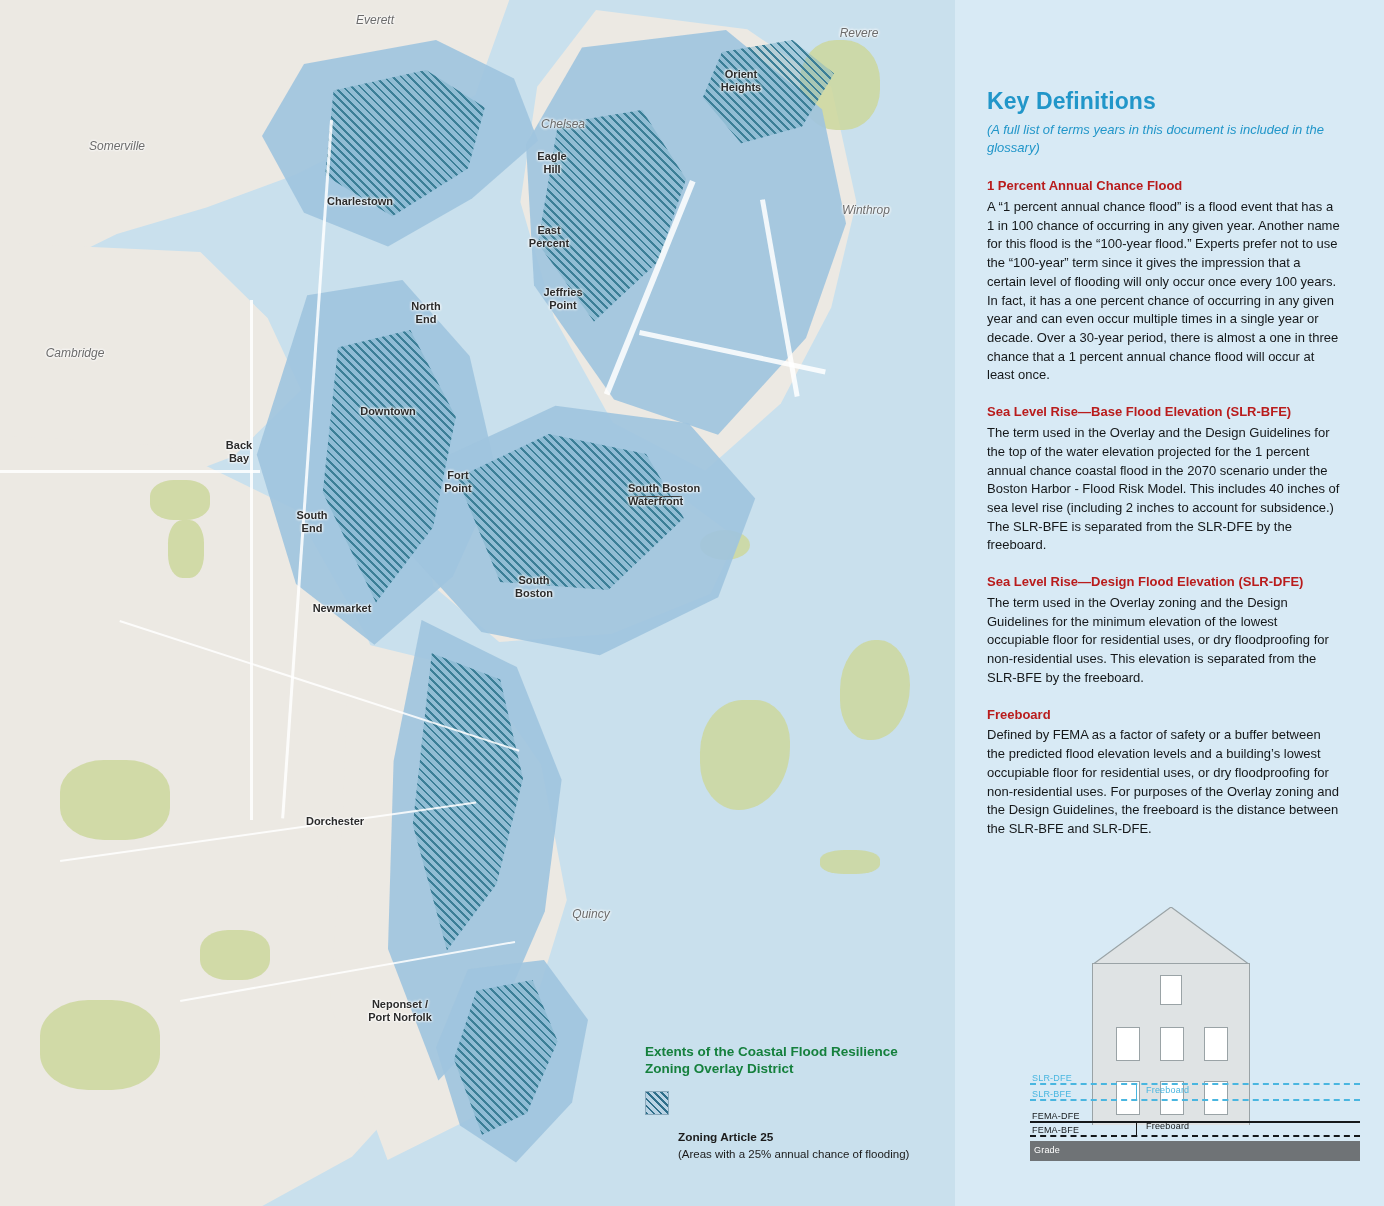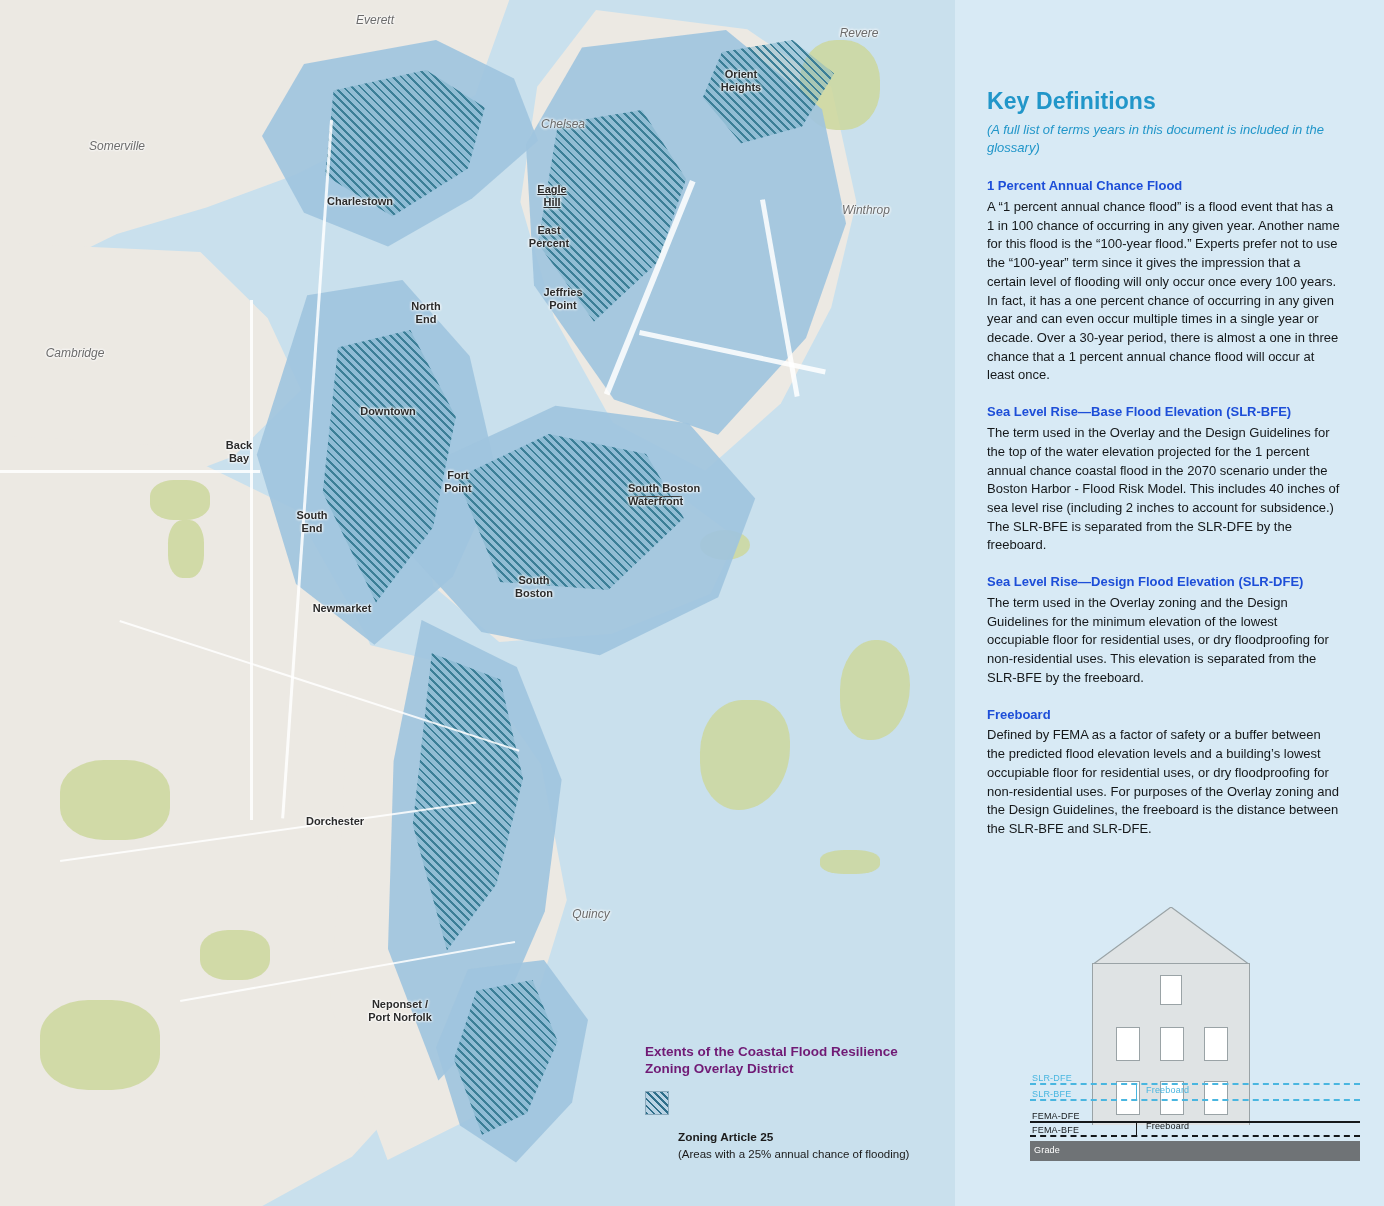--- a/index.html
+++ b/index.html
@@ -126,21 +126,21 @@
   }
   .leader { position:absolute; height:1px; background:#333; }
 
   
   #legend {
     position: absolute;
     left: 645px; top: 1044px;
     width: 300px;
   }
   #legend .legend-title {
-    font-size: 13.5px; font-weight: bold; color: #701a75; line-height: 1.25;
+    font-size: 13.5px; font-weight: bold; color: #15803d; line-height: 1.25;
     margin-bottom: 12px;
   }
   .legend-row { display: flex; margin-bottom: 12px; }
   .legend-swatch {
     width: 24px; height: 24px; flex: 0 0 24px; margin-right: 9px; margin-top: 1px;
     border: 1px solid #8aa9bb;
   }
   .sw-hatch {
     background-color: #b9d3e4;
     background-image: repeating-linear-gradient(45deg,
@@ -164,21 +164,21 @@
     color: #2196c9;
     font-weight: bold;
     letter-spacing: .1px;
   }
   #sidebar .subtitle {
     font-size: 13px; font-style: italic; color: #2196c9;
     line-height: 1.35; margin-bottom: 22px;
   }
   .term-block { margin-bottom: 19px; }
   .term-title {
-    font-size: 13px; font-weight: bold; color: #1d4ed8; line-height: 1.3;
+    font-size: 13px; font-weight: bold; color: #b91c1c; line-height: 1.3;
     margin-bottom: 3px;
   }
   .term-body {
     font-size: 13px; color: #15181a; line-height: 1.44;
   }
 
   
   #diagram {
     position: absolute;
     left: 1030px; top: 905px;
@@ -279,21 +279,21 @@
     <div class="map-label town" style="left:528px;top:70px;width:70px;margin-top:48px;">Chelsea</div>
     <div class="map-label town" style="left:824px;top:27px;width:70px;">Revere</div>
     <div class="map-label town" style="left:72px;top:140px;width:90px;">Somerville</div>
     <div class="map-label town" style="left:826px;top:204px;width:80px;">Winthrop</div>
     <div class="map-label town" style="left:30px;top:347px;width:90px;">Cambridge</div>
     <div class="map-label town" style="left:556px;top:908px;width:70px;">Quincy</div>
 
     <div class="map-label" style="left:708px;top:68px;width:66px;">Orient
 Heights</div>
     <div class="map-label" style="left:310px;top:195px;width:100px;">Charlestown</div>
-    <div class="map-label" style="left:522px;top:183px;width:60px;text-decoration:underline;">Eagle
+    <div class="map-label" style="left:522px;top:150px;width:60px;">Eagle
 Hill</div>
     <div class="map-label" style="left:518px;top:224px;width:62px;">East
 Percent</div>
     <div class="map-label" style="left:396px;top:300px;width:60px;">North
 End</div>
     <div class="map-label" style="left:530px;top:286px;width:66px;">Jeffries
 Point</div>
     <div class="map-label" style="left:342px;top:405px;width:92px;">Downtown</div>
     <div class="map-label" style="left:210px;top:439px;width:58px;">Back
 Bay</div>

